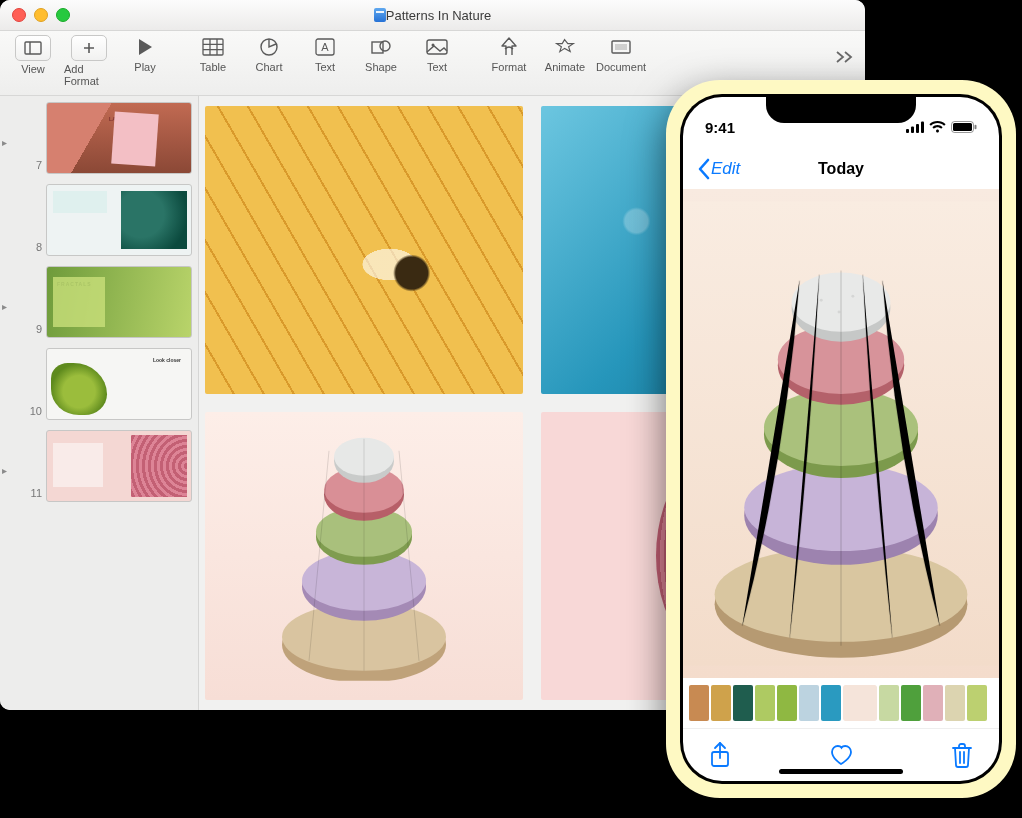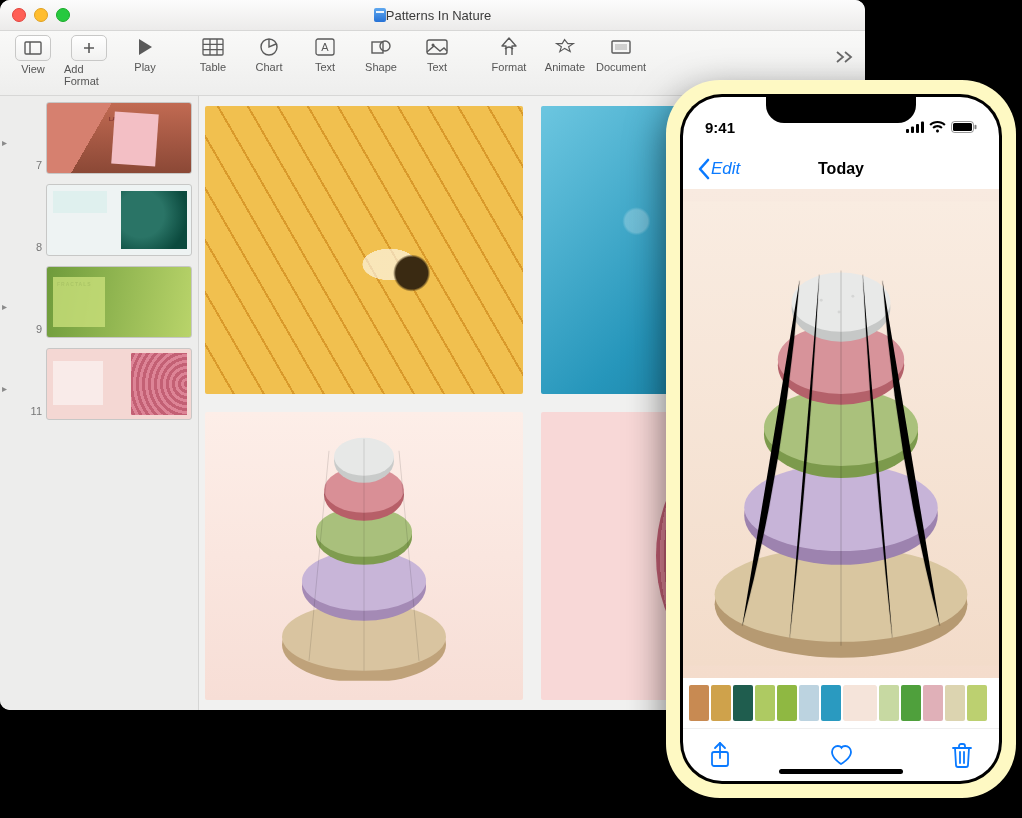--- a/index.html
+++ b/index.html
@@ -424,20 +424,27 @@
           </div>
         </div>
         <div class="slide-row">
           <div class="disclosure">▸</div>
           <div class="slide-num">9</div>
           <div class="thumb s9">
             <div class="thumb-label" style="left: 10px; top: 14px; color: rgb(45, 90, 16); letter-spacing: 1px;">FRACTALS</div>
           </div>
         </div>
         <div class="slide-row">
+          <div class="disclosure"></div>
+          <div class="slide-num">10</div>
+          <div class="thumb s10">
+            <div class="thumb-label" style="right: 10px; top: 8px;">Look closer</div>
+          </div>
+        </div>
+        <div class="slide-row">
           <div class="disclosure">▸</div>
           <div class="slide-num">11</div>
           <div class="thumb s11">
             <div class="thumb-label" style="left: 10px; top: 16px; color: rgb(138, 58, 70); letter-spacing: 1px;">SYMMETRIES</div>
           </div>
         </div>
       </div>
 
     <div class="canvas">
       <div class="collage">

